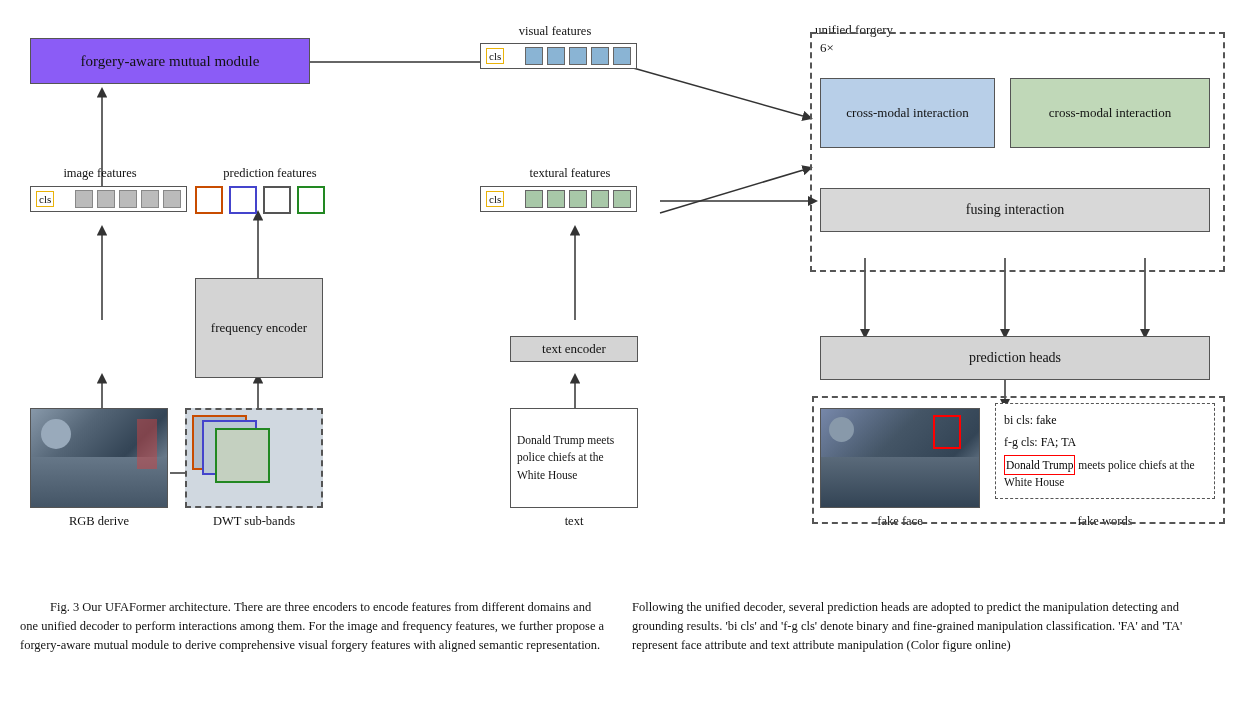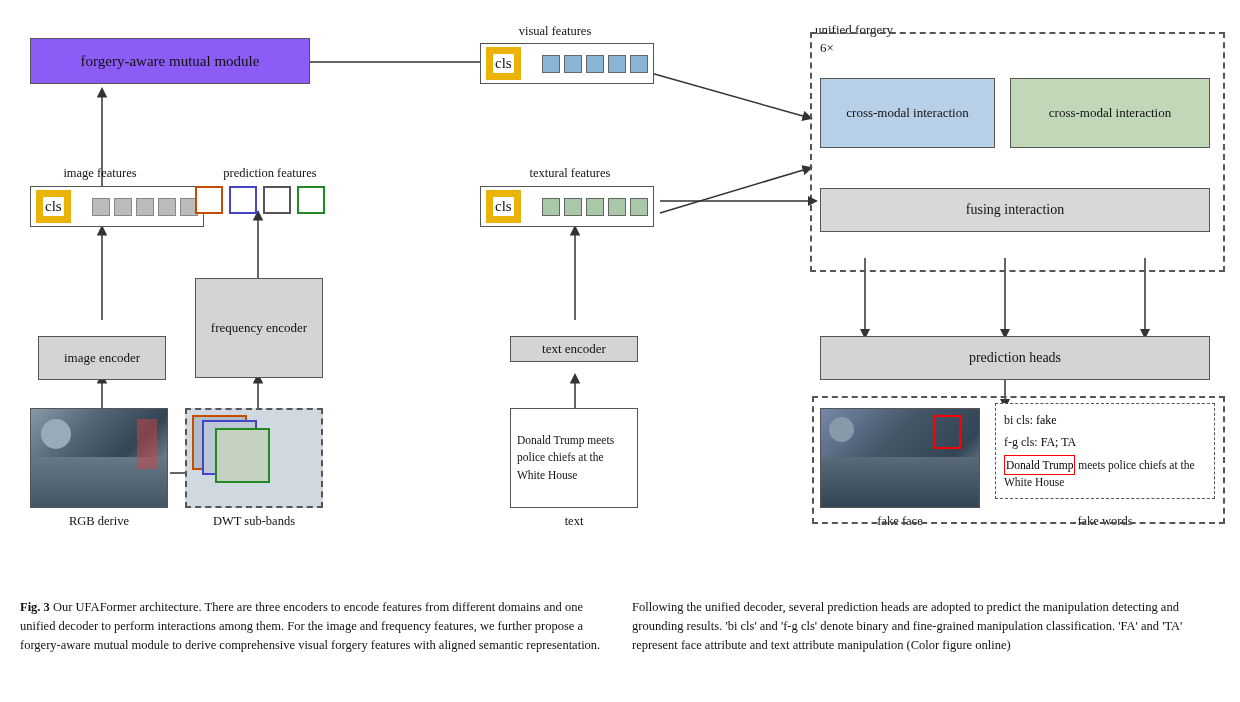--- a/index.html
+++ b/index.html
@@ -38,22 +38,22 @@
     .box.dashed { border-style: dashed; }
     .feat-cell {
       width: 18px; height: 18px;
       border: 1px solid #888;
       background: #bbb;
       flex-shrink: 0;
     }
     .feat-cell.green { background: #a8c8a8; border-color: #666; }
     .feat-cell.blue { background: #8ab4d4; border-color: #666; }
     .cls-label {
-      font-size: 15px;
-      border: 7px solid #eab308;
+      font-size: 11px;
+      border: 1px solid #eab308;
       padding: 1px 2px;
       background: #fff;
       margin-right: 17px;
     }
 
     
     .arrows-svg {
       position: absolute;
       top: 0; left: 0;
       width: 100%; height: 100%;
@@ -62,21 +62,21 @@
 
     
     .caption-area {
       display: flex;
       gap: 24px;
       margin-top: 10px;
       font-size: 12.5px;
       line-height: 1.5;
     }
     .caption-col { flex: 1; }
-    .caption-bold { font-weight: bold; }
+    .caption-bold { font-weight: normal; margin-left: 30px; }
 
     .label-text {
       position: absolute;
       font-size: 12.5px;
       text-align: center;
     }
 
     .red-text { color: #000000; }
     .red-border-word {
       display: inline;
@@ -196,23 +196,20 @@
       <div class="feat-cell green"></div>
     <div class="feat-cell green"></div>
       <div class="feat-cell green"></div>
     <div class="feat-cell green"></div>
   </div>
 
   <svg style="position:absolute;top:0;left:0;width:100%;height:100%;pointer-events:none;">
     <line x1="640" y1="183" x2="795" y2="183" stroke="#333" stroke-width="1.5" marker-end="url(#arr)"></line>
   </svg>
 
-  <div class="box gray-fill" style="left:18px; top:318px; width:128px; height:44px; font-size:13px;">
-    <span>image encoder</span>
-  </div>
 
   <div class="box gray-fill" style="left:175px; top:260px; width:128px; height:100px; font-size:13px;">
     <span>frequency encoder</span>
   </div>
 
   <div class="box gray-fill" style="left:490px; top:318px; width:128px; height:26px; font-size:13px;">
     <span>text encoder</span>
   </div>
 
   <div class="box gray-fill" style="left:800px; top:318px; width:390px; height:44px; font-size:14px;">

